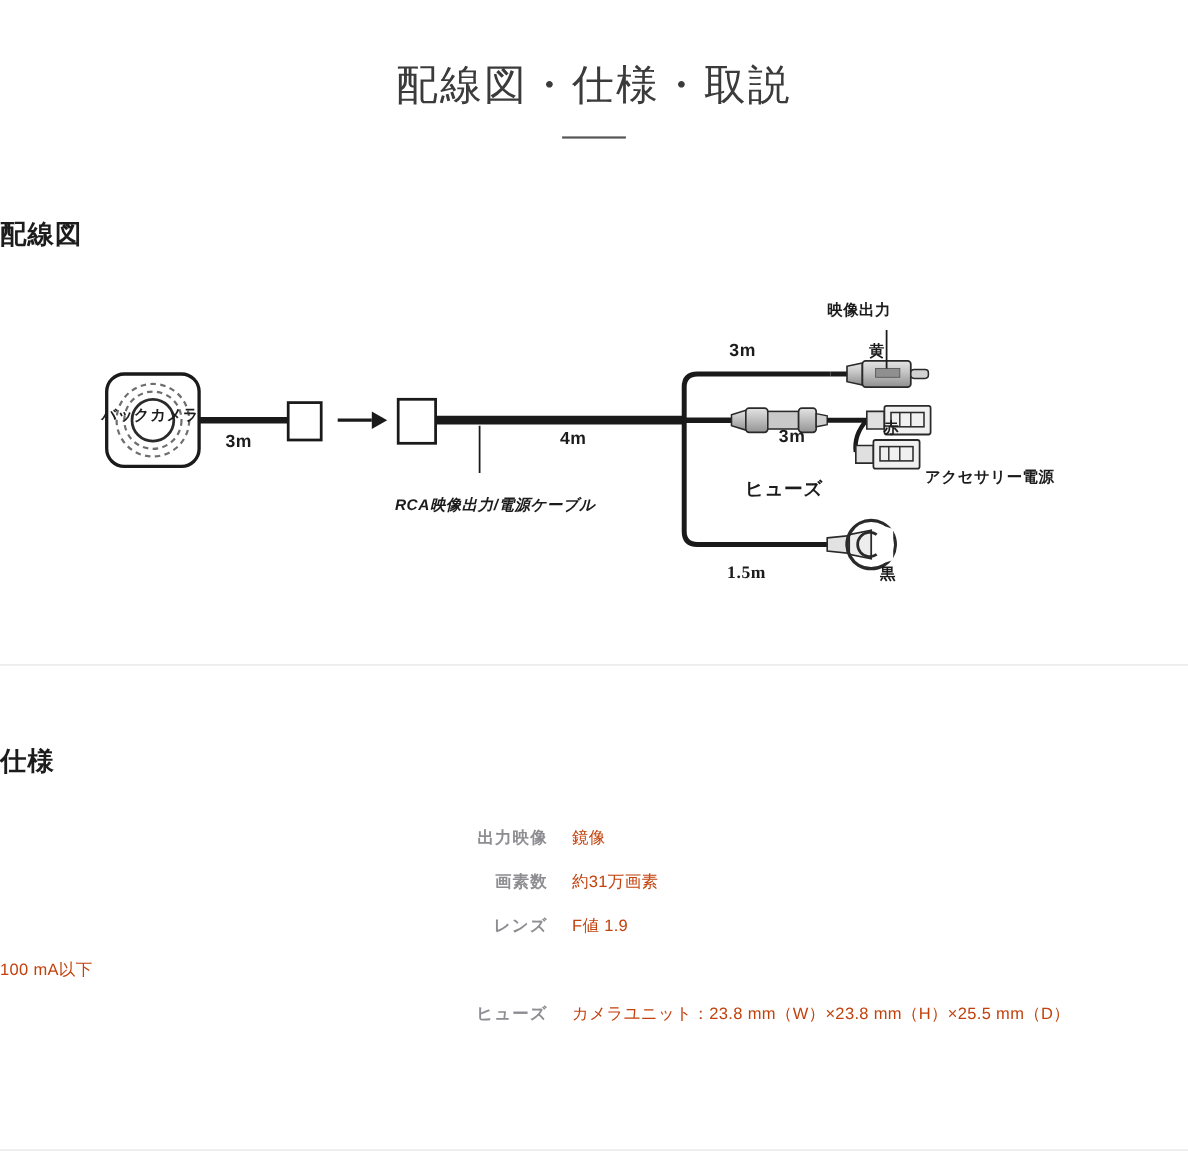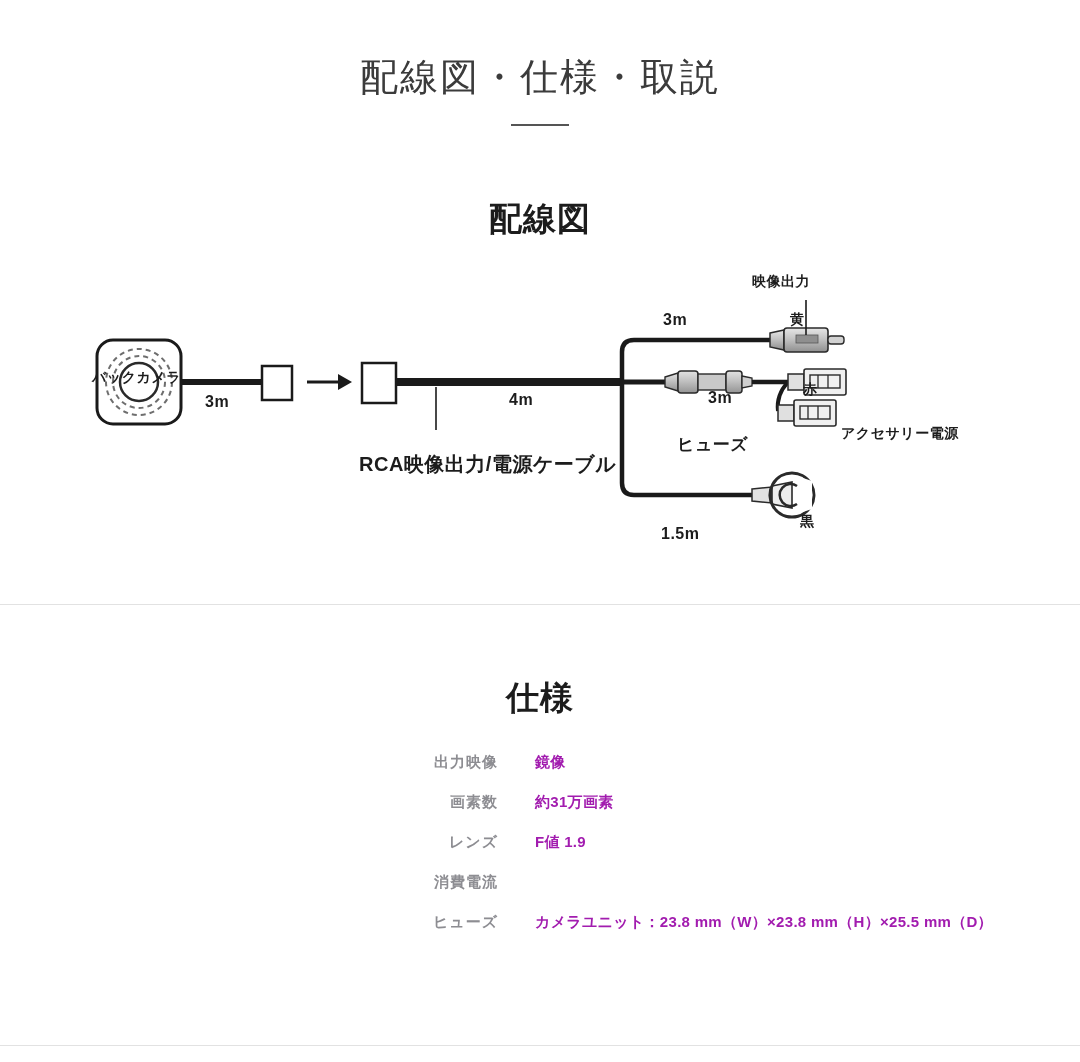--- a/index.html
+++ b/index.html
@@ -24,22 +24,21 @@
   }
   .title-rule{
     position:absolute;left:50%;top:124px;
     width:58px;height:2px;margin-left:-29px;
     background:#555;
   }
 
   
   .section-heading{
     position:absolute;left:0;width:1080px;
-    text-align:center;
-    font-size:33px;
+    font-size:24px;
     font-weight:bold;
     color:#1c1c1c;
     letter-spacing:1px;
   }
   #heading-wiring{top:197px;}
   #heading-spec{top:676px;}
 
   
   .divider{
     position:absolute;left:0;width:1080px;height:1px;
@@ -55,38 +54,37 @@
   .diagram svg{display:block;}
 
   
   .spec-table{
     position:absolute;left:0;top:752px;width:1080px;
   }
   .spec-row{
     display:flex;
     align-items:center;
     margin-bottom:20px;
-    gap:15px;
   }
   .spec-label{
     width:520px;
     text-align:right;
     padding-right:22px;
     box-sizing:border-box;
     font-size:15px;
     font-weight:bold;
     color:#8d8d92;
     letter-spacing:1px;
     line-height:20px;
   }
   .spec-value{
     flex:1;
     font-size:15px;
-    font-weight:bold;
-    color:#a21caf;
+    font-weight:normal;
+    color:#c2410c;
     letter-spacing:0.3px;
     line-height:20px;
   }
 </style>
 </head>
 <body>
 
 <div class="page">
 
   <div class="page-title">配線図・仕様・取説</div>
@@ -186,30 +184,30 @@
         <path d="M792,240 m0,-22 a22,22 0 1,1 -0.1,0 Z" fill="none" stroke="#2a2a2a" stroke-width="3"></path>
         <path d="M800,222 L812,226 L812,254 L800,258 Z" fill="#ffffff" stroke="none"></path>
         <path d="M797,231 a11,11 0 1,0 0,18" fill="none" stroke="#2a2a2a" stroke-width="2.5"></path>
       </g>
     </svg>
 
     <div style="position:absolute;left:0;top:0;width:1080px;height:310px;
                 font-weight:bold;color:#1c1c1c;letter-spacing:0.5px;">
       <span style="position:absolute;left:92px;top:98px;font-size:14px;margin-top:16px;">バックカメラ</span>
       <span style="position:absolute;left:205px;top:138px;font-size:16px;">3m</span>
-      <span style="position:absolute;left:359px;top:196px;font-size:20px;">RCA映像出力/電源ケーブル</span>
+      <span style="position:absolute;left:359px;top:196px;font-size:14px;font-style:italic;">RCA映像出力/電源ケーブル</span>
       <span style="position:absolute;left:509px;top:136px;font-size:16px;">4m</span>
       <span style="position:absolute;left:663px;top:56px;font-size:16px;">3m</span>
       <span style="position:absolute;left:752px;top:18px;font-size:14px;">映像出力</span>
       <span style="position:absolute;left:790px;top:56px;font-size:14px;">黄</span>
       <span style="position:absolute;left:708px;top:134px;font-size:16px;">3m</span>
       <span style="position:absolute;left:677px;top:178px;font-size:17px;">ヒューズ</span>
       <span style="position:absolute;left:803px;top:126px;font-size:14px;">赤</span>
       <span style="position:absolute;left:841px;top:170px;font-size:14px;">アクセサリー電源</span>
-      <span style="position:absolute;left:661px;top:270px;font-size:16px;">1.5m</span>
+      <span style="position:absolute;left:661px;top:257px;font-size:16px;font-family:Liberation Serif, serif;">1.5m</span>
       <span style="position:absolute;left:800px;top:258px;font-size:14px;">黒</span>
     </div>
   </div>
 
   <div class="divider" id="divider-top"></div>
 
   <div class="section-heading" id="heading-spec">仕様</div>
 
   <div class="spec-table">
     <div class="spec-row">
@@ -218,21 +216,21 @@
     </div>
     <div class="spec-row">
       <div class="spec-label">画素数</div>
       <div class="spec-value">約31万画素</div>
     </div>
     <div class="spec-row">
       <div class="spec-label">レンズ</div>
       <div class="spec-value">F値 1.9</div>
     </div>
     <div class="spec-row">
-      <div class="spec-label">消費電流</div>
+      <div class="spec-value">100 mA以下</div>
     </div>
     <div class="spec-row">
       <div class="spec-label">ヒューズ</div>
       <div class="spec-value">カメラユニット：23.8 mm（W）×23.8 mm（H）×25.5 mm（D）</div>
     </div>
   </div>
 
   <div class="divider" id="divider-bottom"></div>
 
 </div>

